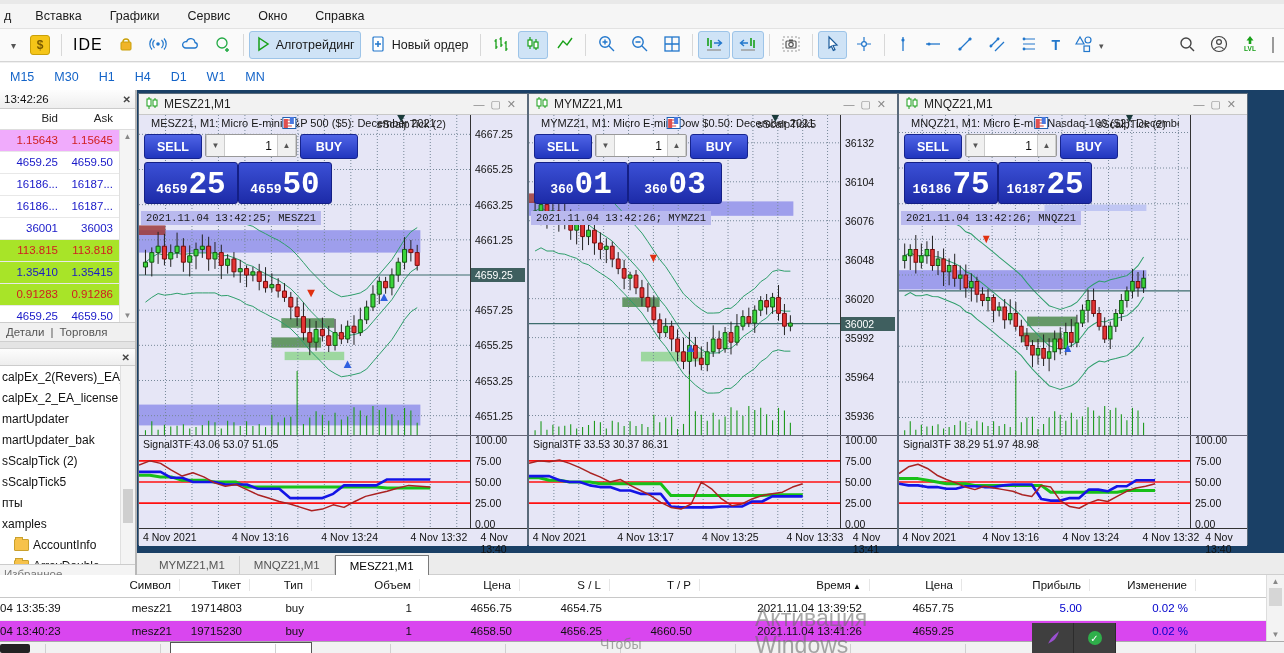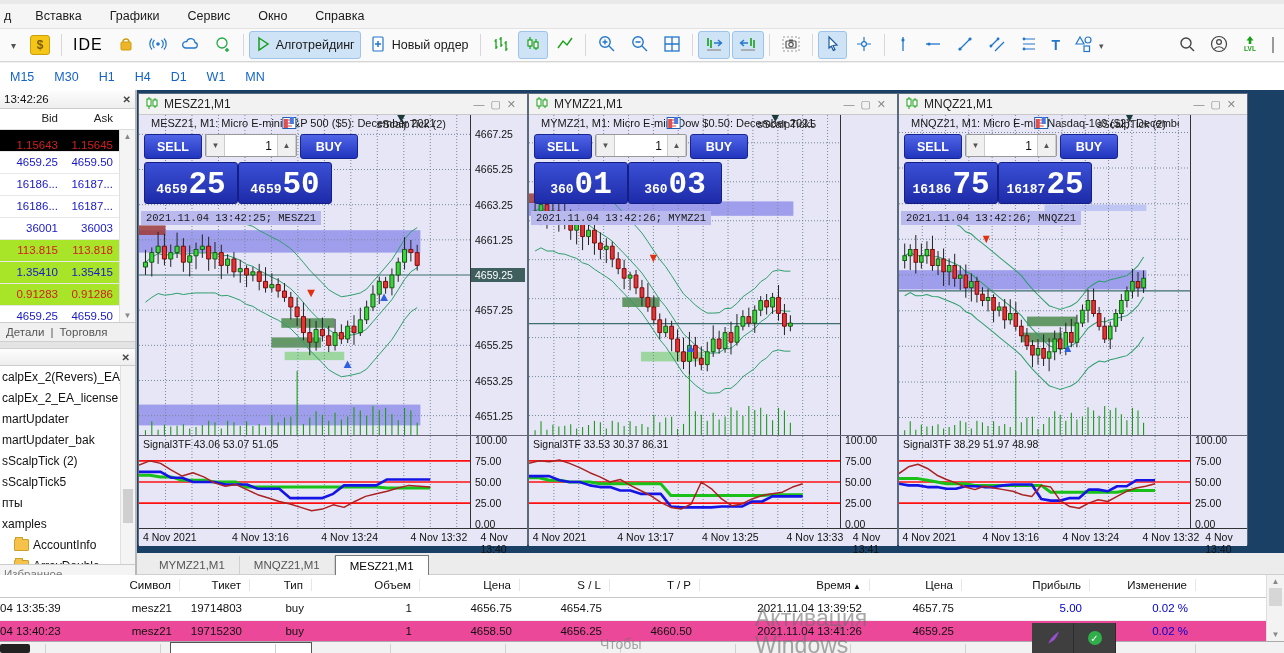--- a/index.html
+++ b/index.html
@@ -77,21 +77,21 @@
   .comment{position:absolute;left:2px;z-index:4;background:#b9b9ee;color:#1a1a1a;font-size:10.5px;padding:1px 5px;white-space:nowrap;font-family:Liberation Mono, monospace;}
   
   .charttabs{position:absolute;left:137px;top:553px;width:1147px;height:22px;background:#ececec;border-bottom:1px solid #cfcfcf;display:flex;align-items:flex-end;padding-left:8px;box-sizing:border-box;font-size:11.5px;color:#555;}
   .charttabs .t{padding:3px 14px;border-right:1px solid #d0d0d0;}
   .charttabs .t.active{background:#fff;border:1px solid #7a7a7a;border-bottom:none;color:#000;position:relative;top:1px;padding-top:4px;}
   .toolbox{position:absolute;left:0;top:575px;width:1284px;height:78px;background:#fff;}
   .tt-head{position:relative;height:22px;border-bottom:1px solid #c8c8c8;font-size:11.5px;color:#111;}
   .tt-head div{position:absolute;top:4px;text-align:right;border-right:1px solid #e6e6e6;box-sizing:border-box;padding-right:8px;}
   .tt-row{position:relative;height:22px;font-size:11.5px;border-bottom:1px solid #f0f0f0;}
   .tt-row div{position:absolute;top:4px;text-align:right;padding-right:8px;box-sizing:border-box;white-space:nowrap;}
-  .tt-row.sel{background:#ec4899;padding-left:48px;}
+  .tt-row.sel{background:#d946ef;padding-left:48px;}
   .tt-scroll{position:absolute;right:0;top:0;width:17px;height:66px;background:#f3f3f3;border-left:1px solid #ddd;font-size:8px;color:#888;text-align:center;}
   .btabs{position:absolute;left:0;top:641px;width:1284px;height:12px;background:#f2f2f2;border-top:1px solid #aaa;}
   .btabs i{position:absolute;top:2px;width:1px;height:10px;background:#d0d0d0;}
   .btabs .activestub{position:absolute;left:170px;top:0;width:142px;height:12px;background:#fff;border:1px solid #555;border-bottom:none;box-sizing:border-box;}
   .blackchip{position:absolute;left:0;top:644px;width:30px;height:9px;background:#222;border-radius:2px;}
   
   .wmark{position:absolute;z-index:60;color:rgba(110,110,110,0.6);pointer-events:none;}
   .wm1{position:absolute;left:755px;top:605px;font-size:23px;}
   .wm2{position:absolute;left:600px;top:636px;font-size:14px;}
   .preview{position:absolute;left:1032px;top:623px;width:84px;height:30px;background:#3f3f3f;display:flex;z-index:55;}
@@ -311,21 +311,21 @@
   <div class="leftcol">
     <div class="mw-time">
       <span>13:42:26</span>
       <span class="x">✕</span>
     </div>
     <div class="mw-head">
       <div style="width:62px">Bid</div>
       <div style="width:55px">Ask</div>
     </div>
     <div class="mw-list" id="mw-list">
-        <div class="mw-row" style="background: #000000; align-items: flex-end;">
+        <div class="mw-row" style="background: #f0abfc;">
           <div style="width: 62px; color: rgb(208, 32, 32);">1.15643</div>
           <div style="width: 55px; color: rgb(208, 32, 32);">1.15645</div>
         </div>
         <div class="mw-row" style="background: rgb(255, 255, 255);">
           <div style="width: 62px; color: rgb(24, 24, 200);">4659.25</div>
           <div style="width: 55px; color: rgb(24, 24, 200);">4659.50</div>
         </div>
         <div class="mw-row" style="background: rgb(255, 255, 255);">
           <div style="width: 62px; color: rgb(24, 24, 200);">16186...</div>
           <div style="width: 55px; color: rgb(24, 24, 200);">16187...</div>
@@ -903,20 +903,31 @@
                   <span class="big">01</span>
                 </div>
                 <div class="tp-price">
                   <span class="base">360</span>
                   <span class="big">03</span>
                 </div>
               </div>
             </div>
             <div class="comment" style="top: 96px;">2021.11.04 13:42:26; MYMZ21</div>
           </div>
+          <div class="paxis" style="height: 320px;">
+            <span class="pl" style="top: calc(8.7% - 6px);">36132</span>
+            <span class="pl" style="top: calc(20.87% - 6px);">36104</span>
+            <span class="pl" style="top: calc(33.04% - 6px);">36076</span>
+            <span class="pl" style="top: calc(45.22% - 6px);">36048</span>
+            <span class="pl" style="top: calc(57.39% - 6px);">36020</span>
+            <span class="pl" style="top: calc(69.57% - 6px);">35992</span>
+            <span class="pl" style="top: calc(81.74% - 6px);">35964</span>
+            <span class="pl" style="top: calc(93.91% - 6px);">35936</span>
+            <div class="ptag" style="top: calc(65.22% - 7px);">36002</div>
+          </div>
           <div class="sep" style="top: 320px;"></div>
           <div class="sub" style="top: 321px; width: 312px; height: 92px;">
             <svg viewBox="0 0 100 100" preserveAspectRatio="none">
               <line x1="8" y1="0" x2="8" y2="100" stroke="#768898" stroke-dasharray="1 2" stroke-width="1" vector-effect="non-scaling-stroke"></line>
               <line x1="16" y1="0" x2="16" y2="100" stroke="#768898" stroke-dasharray="1 2" stroke-width="1" vector-effect="non-scaling-stroke"></line>
               <line x1="24" y1="0" x2="24" y2="100" stroke="#768898" stroke-dasharray="1 2" stroke-width="1" vector-effect="non-scaling-stroke"></line>
               <line x1="32" y1="0" x2="32" y2="100" stroke="#768898" stroke-dasharray="1 2" stroke-width="1" vector-effect="non-scaling-stroke"></line>
               <line x1="40" y1="0" x2="40" y2="100" stroke="#768898" stroke-dasharray="1 2" stroke-width="1" vector-effect="non-scaling-stroke"></line>
               <line x1="48" y1="0" x2="48" y2="100" stroke="#768898" stroke-dasharray="1 2" stroke-width="1" vector-effect="non-scaling-stroke"></line>
               <line x1="56" y1="0" x2="56" y2="100" stroke="#768898" stroke-dasharray="1 2" stroke-width="1" vector-effect="non-scaling-stroke"></line>

